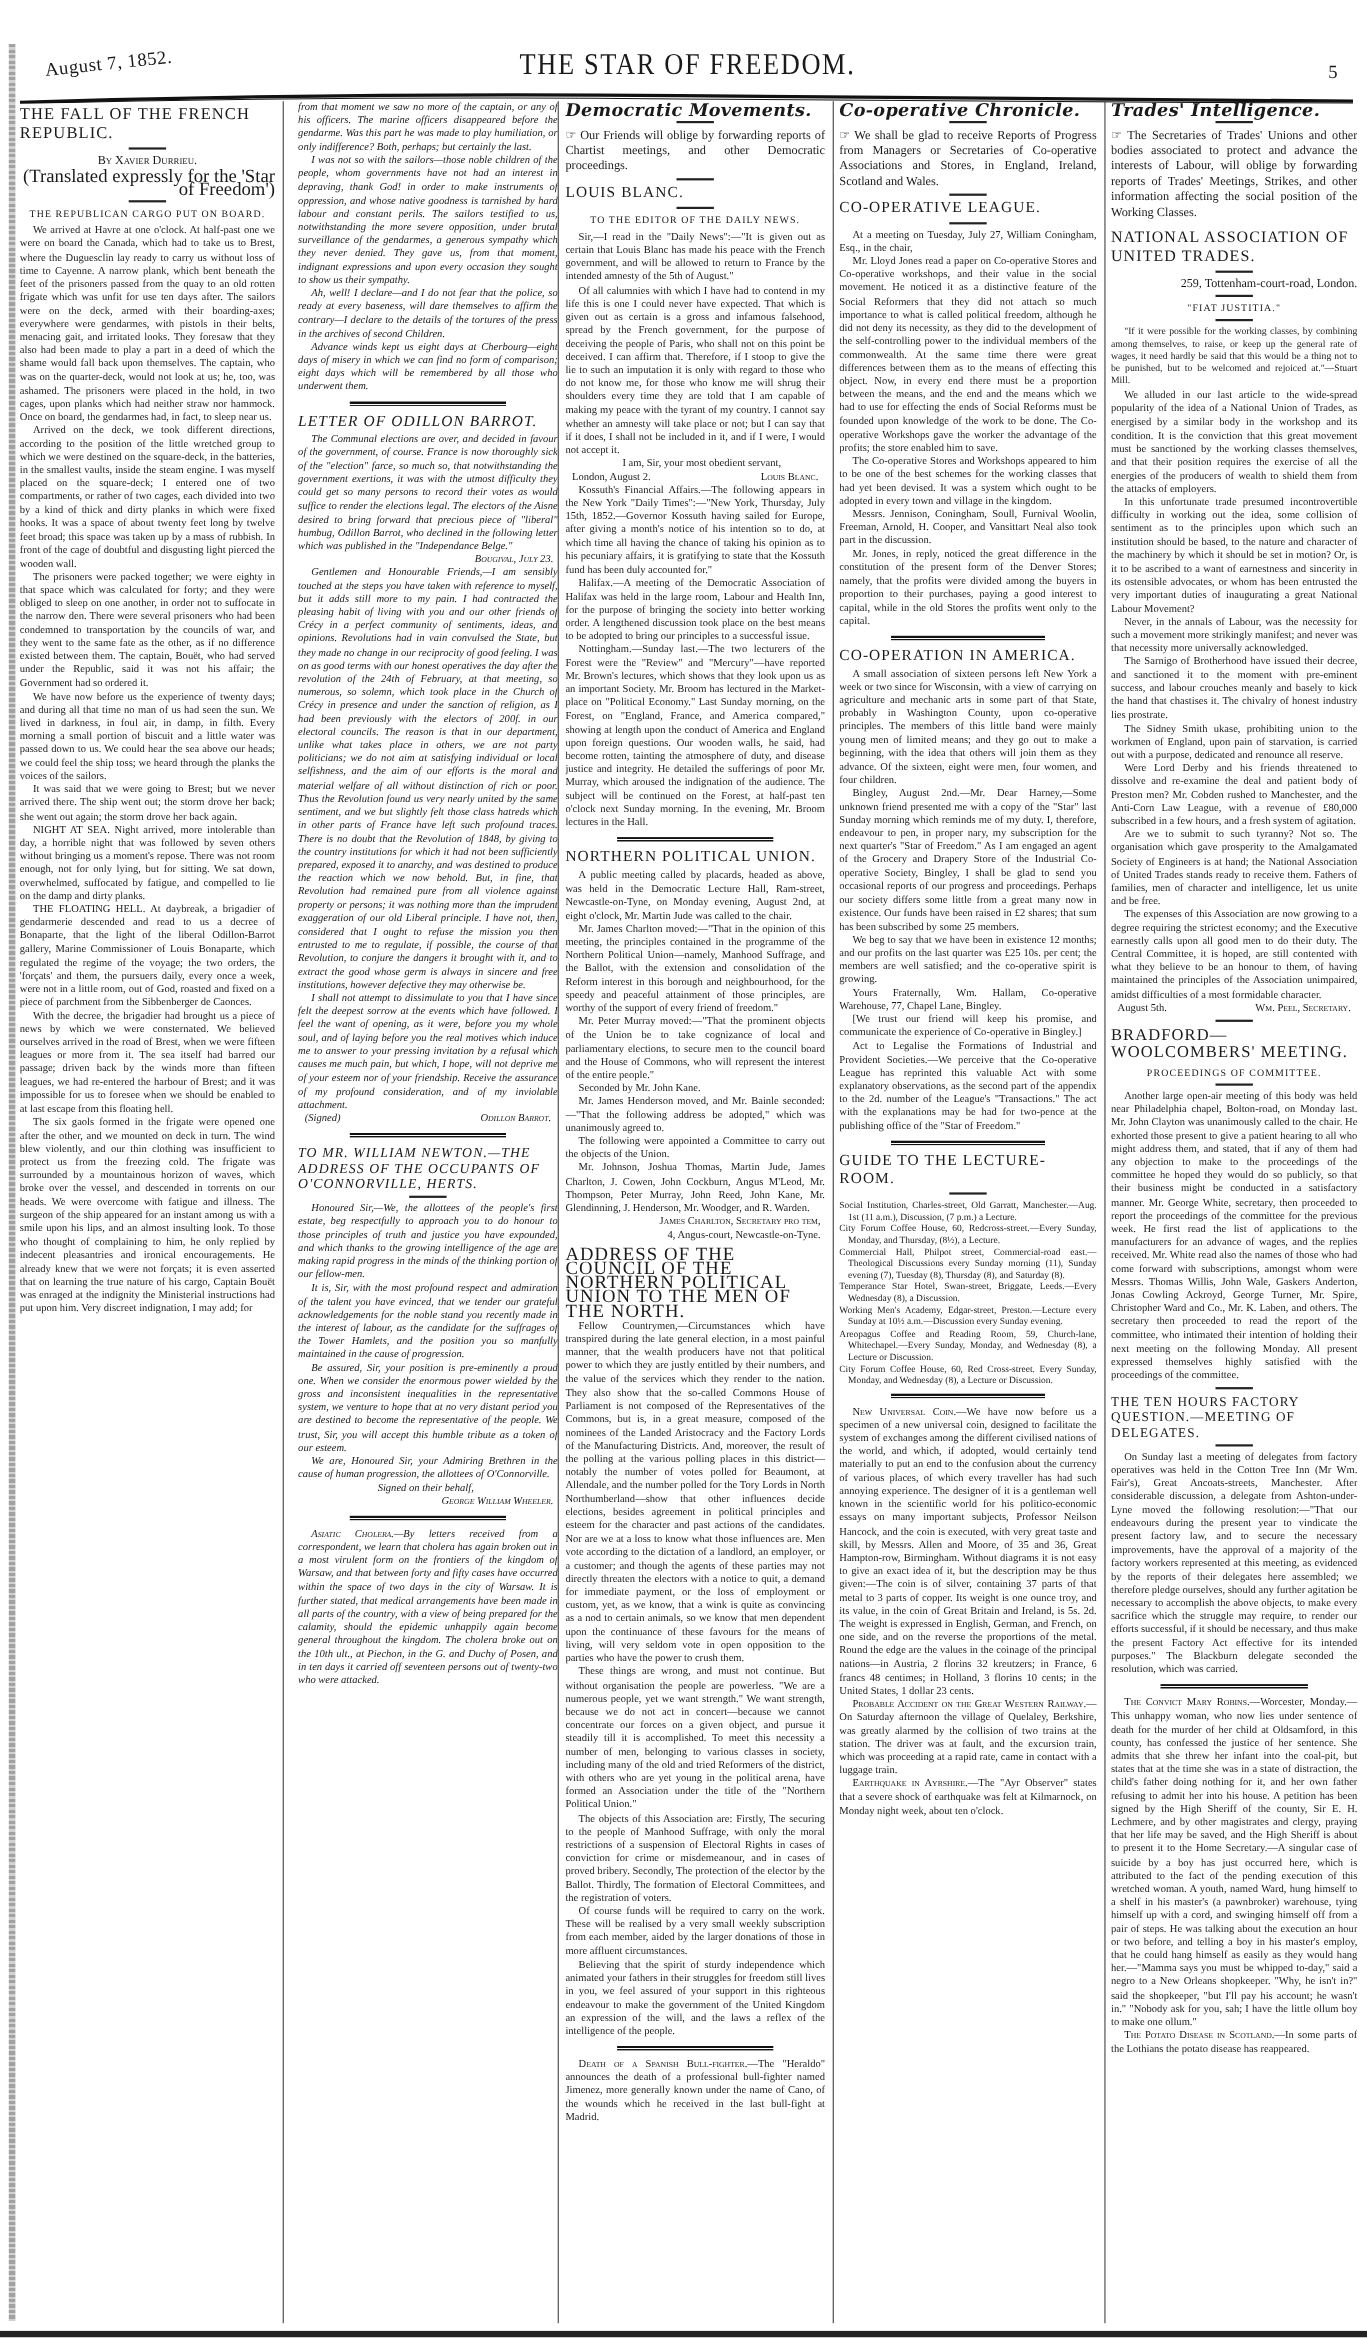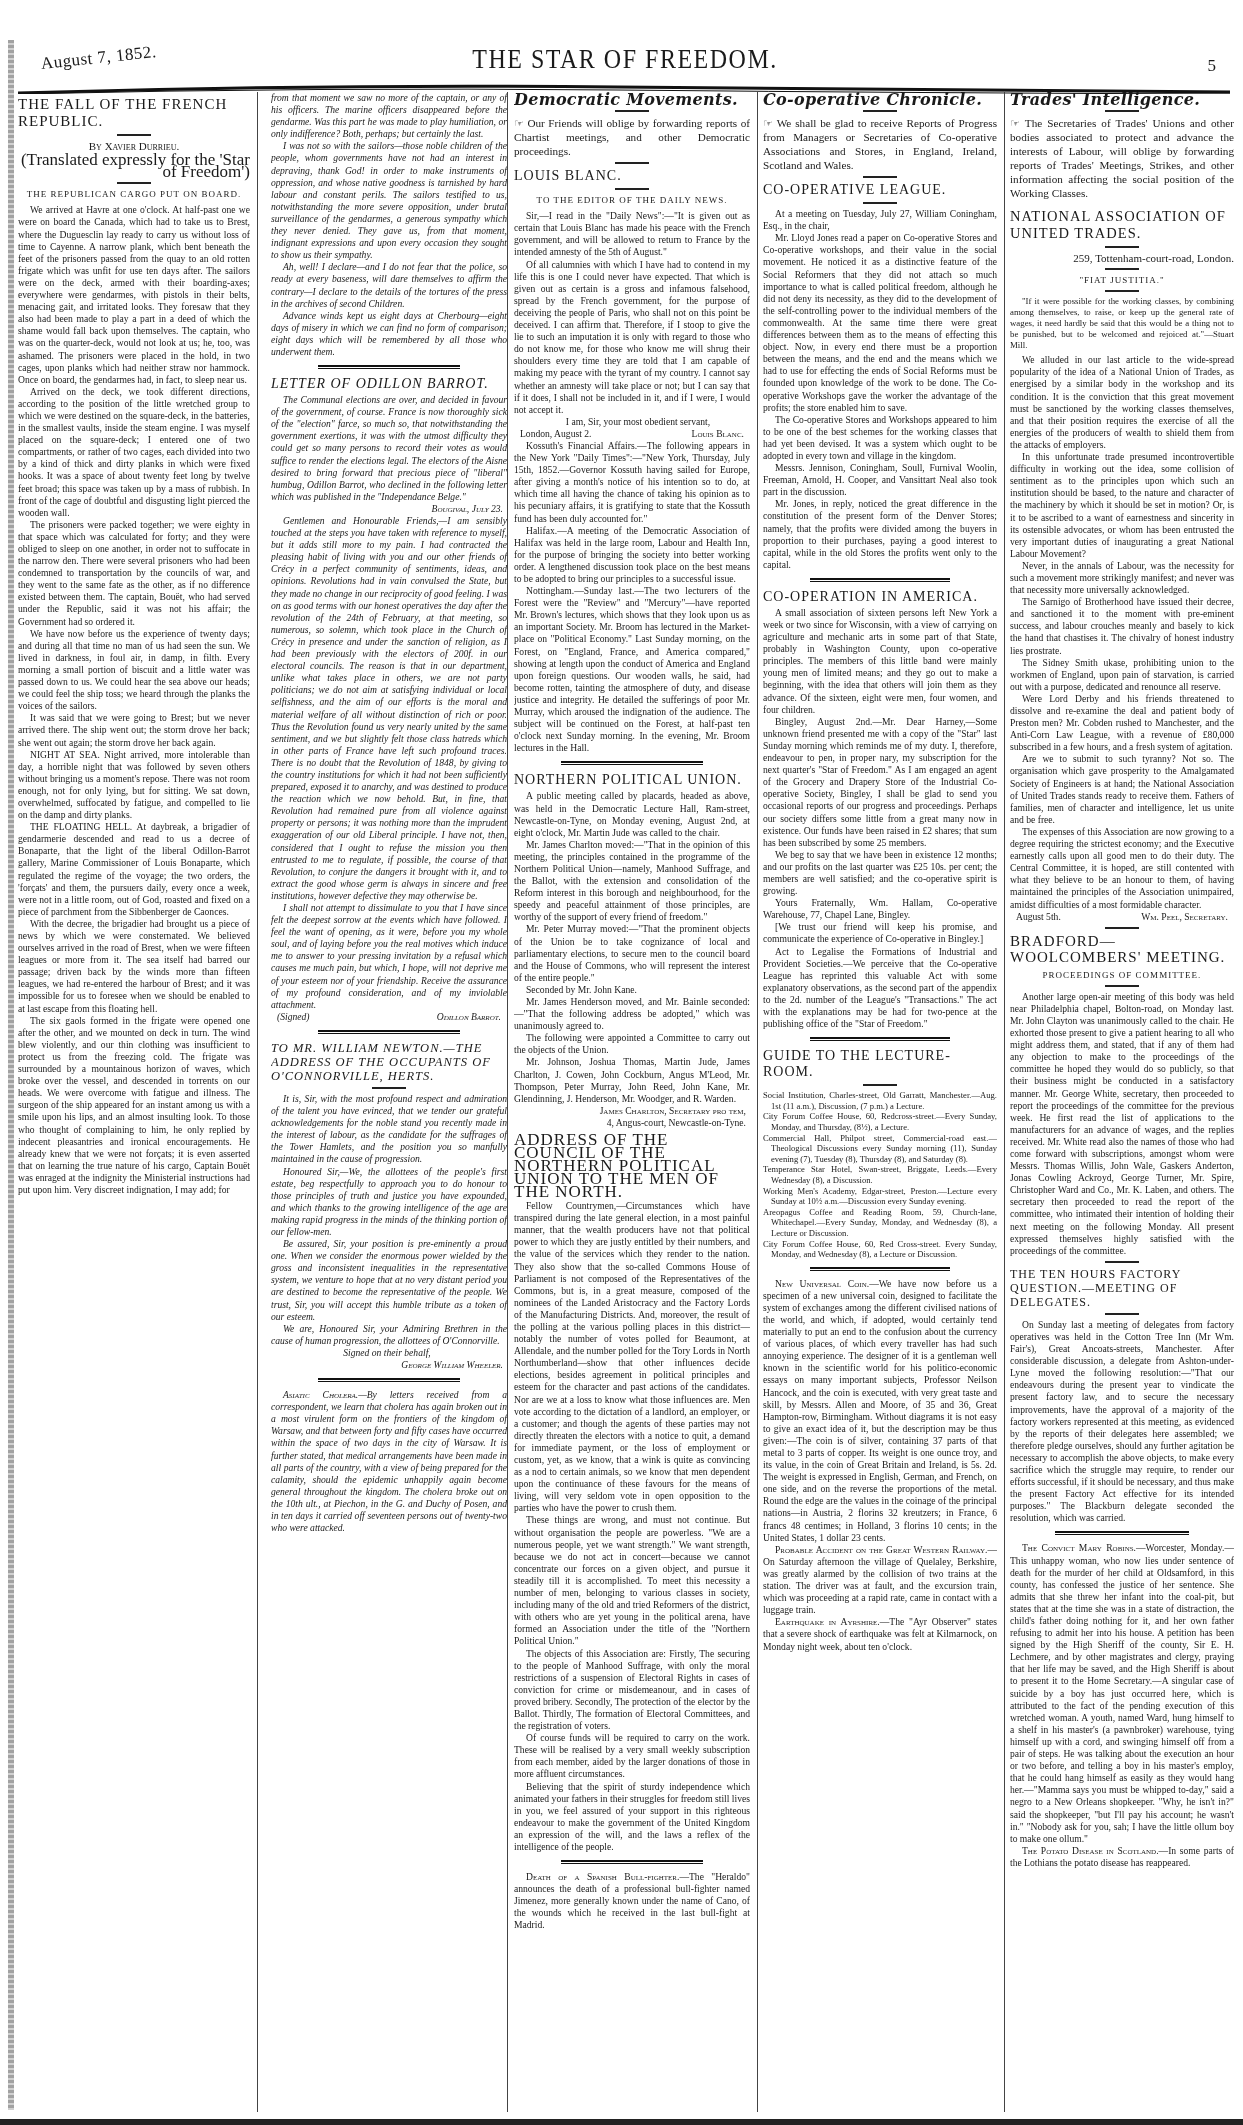--- a/index.html
+++ b/index.html
@@ -84,22 +84,22 @@
   <div class="sig">Bougival, July 23.</div>
   <p>Gentlemen and Honourable Friends,—I am sensibly touched at the steps you have taken with reference to myself, but it adds still more to my pain. I had contracted the pleasing habit of living with you and our other friends of Crécy in a perfect community of sentiments, ideas, and opinions. Revolutions had in vain convulsed the State, but they made no change in our reciprocity of good feeling. I was on as good terms with our honest operatives the day after the revolution of the 24th of February, at that meeting, so numerous, so solemn, which took place in the Church of Crécy in presence and under the sanction of religion, as I had been previously with the electors of 200f. in our electoral councils. The reason is that in our department, unlike what takes place in others, we are not party politicians; we do not aim at satisfying individual or local selfishness, and the aim of our efforts is the moral and material welfare of all without distinction of rich or poor. Thus the Revolution found us very nearly united by the same sentiment, and we but slightly felt those class hatreds which in other parts of France have left such profound traces. There is no doubt that the Revolution of 1848, by giving to the country institutions for which it had not been sufficiently prepared, exposed it to anarchy, and was destined to produce the reaction which we now behold. But, in fine, that Revolution had remained pure from all violence against property or persons; it was nothing more than the imprudent exaggeration of our old Liberal principle. I have not, then, considered that I ought to refuse the mission you then entrusted to me to regulate, if possible, the course of that Revolution, to conjure the dangers it brought with it, and to extract the good whose germ is always in sincere and free institutions, however defective they may otherwise be.</p>
   <p>I shall not attempt to dissimulate to you that I have since felt the deepest sorrow at the events which have followed. I feel the want of opening, as it were, before you my whole soul, and of laying before you the real motives which induce me to answer to your pressing invitation by a refusal which causes me much pain, but which, I hope, will not deprive me of your esteem nor of your friendship. Receive the assurance of my profound consideration, and of my inviolable attachment.</p>
   <div class="row-sig">
     <span>(Signed)</span>
     <span class="sc">Odillon Barrot.</span>
   </div>
   <div class="long-rule"></div>
   <h3 class="hd" style="font-size:12.5px;line-height:14px">TO MR. WILLIAM NEWTON.—THE ADDRESS OF THE OCCUPANTS OF O'CONNORVILLE, HERTS.</h3>
   <div class="short-rule"></div>
+  <p>Honoured Sir,—We, the allottees of the people's first estate, beg respectfully to approach you to do honour to those principles of truth and justice you have expounded, and which thanks to the growing intelligence of the age are making rapid progress in the minds of the thinking portion of our fellow-men.</p>
   <p>It is, Sir, with the most profound respect and admiration of the talent you have evinced, that we tender our grateful acknowledgements for the noble stand you recently made in the interest of labour, as the candidate for the suffrages of the Tower Hamlets, and the position you so manfully maintained in the cause of progression.</p>
-  <p>Honoured Sir,—We, the allottees of the people's first estate, beg respectfully to approach you to do honour to those principles of truth and justice you have expounded, and which thanks to the growing intelligence of the age are making rapid progress in the minds of the thinking portion of our fellow-men.</p>
   <p>Be assured, Sir, your position is pre-eminently a proud one. When we consider the enormous power wielded by the gross and inconsistent inequalities in the representative system, we venture to hope that at no very distant period you are destined to become the representative of the people. We trust, Sir, you will accept this humble tribute as a token of our esteem.</p>
   <p>We are, Honoured Sir, your Admiring Brethren in the cause of human progression, the allottees of O'Connorville.</p>
   <div class="sig" style="font-variant:normal;text-align:center">Signed on their behalf,</div>
   <div class="sig">George William Wheeler.</div>
   <div class="long-rule"></div>
   <p><span class="sc">Asiatic Cholera.</span><span>—By letters received from a correspondent, we learn that cholera has again broken out in a most virulent form on the frontiers of the kingdom of Warsaw, and that between forty and fifty cases have occurred within the space of two days in the city of Warsaw. It is further stated, that medical arrangements have been made in all parts of the country, with a view of being prepared for the calamity, should the epidemic unhappily again become general throughout the kingdom. The cholera broke out on the 10th ult., at Piechon, in the G. and Duchy of Posen, and in ten days it carried off seventeen persons out of twenty-two who were attacked.</span></p>
 </section>
 
 <section class="col col3">
   <h2 class="sec">Democratic Movements.</h2>

